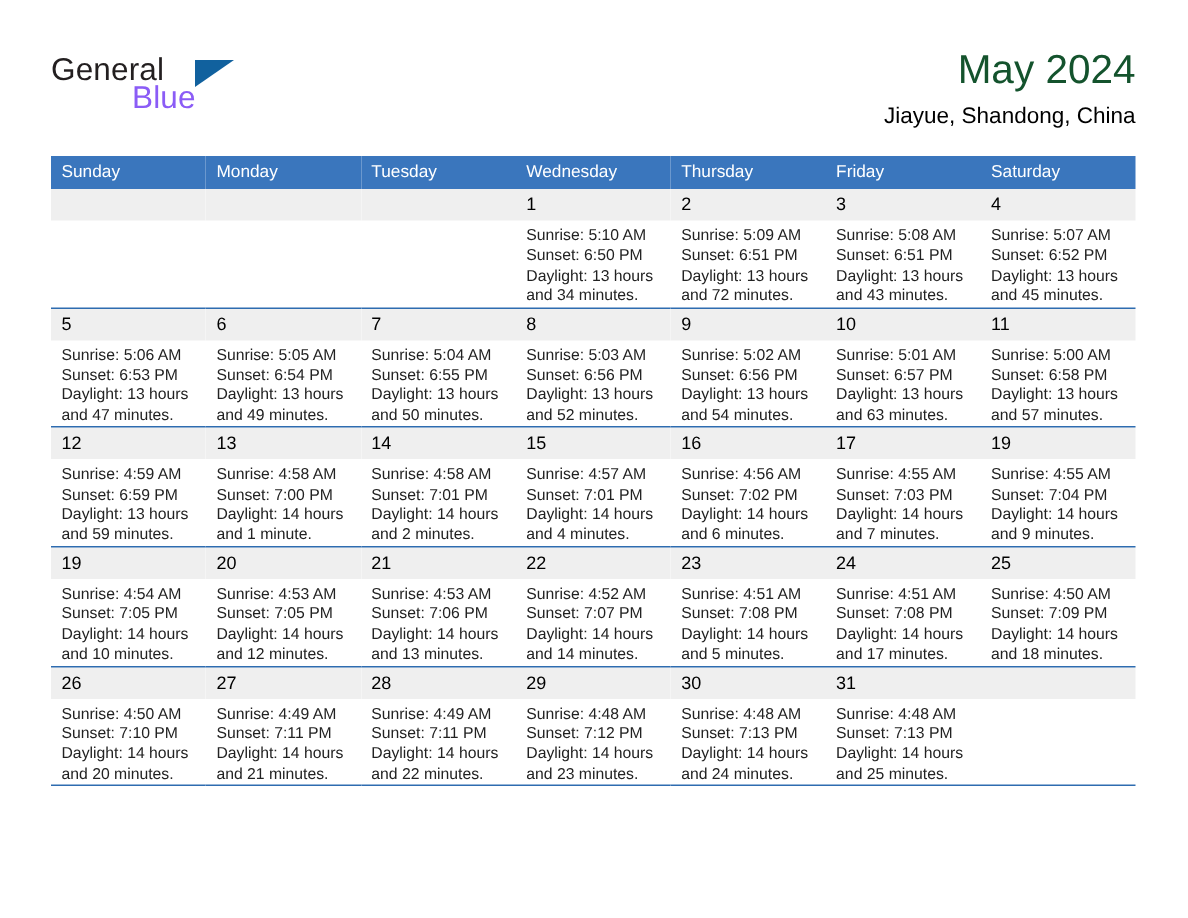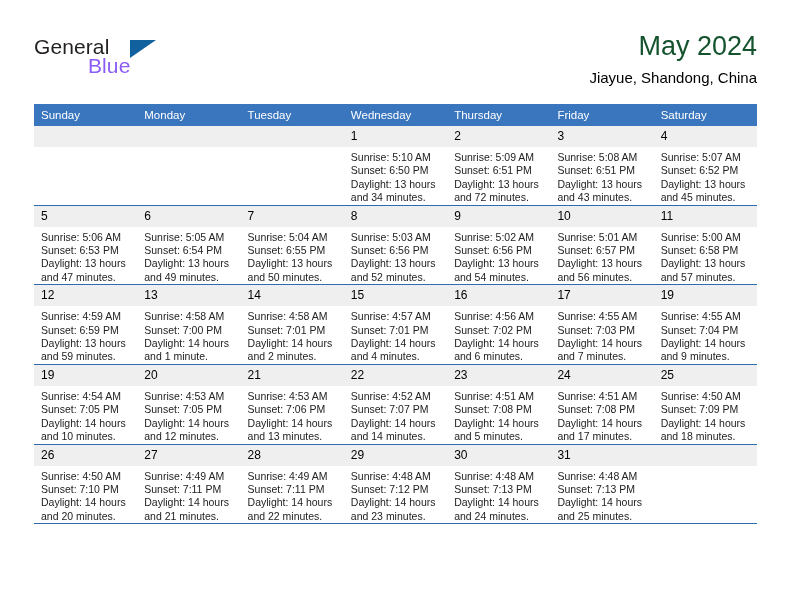--- a/index.html
+++ b/index.html
@@ -263,21 +263,21 @@
               <div>Daylight: 13 hours</div>
               <div>and 54 minutes.</div>
             </div>
           </td>
           <td>
             <span class="daynum">10</span>
             <div class="info">
               <div>Sunrise: 5:01 AM</div>
               <div>Sunset: 6:57 PM</div>
               <div>Daylight: 13 hours</div>
-              <div>and 56 minutes.</div>
+              <div>and 63 minutes.</div>
             </div>
           </td>
           <td>
             <span class="daynum">11</span>
             <div class="info">
               <div>Sunrise: 5:00 AM</div>
               <div>Sunset: 6:58 PM</div>
               <div>Daylight: 13 hours</div>
               <div>and 57 minutes.</div>
             </div>

